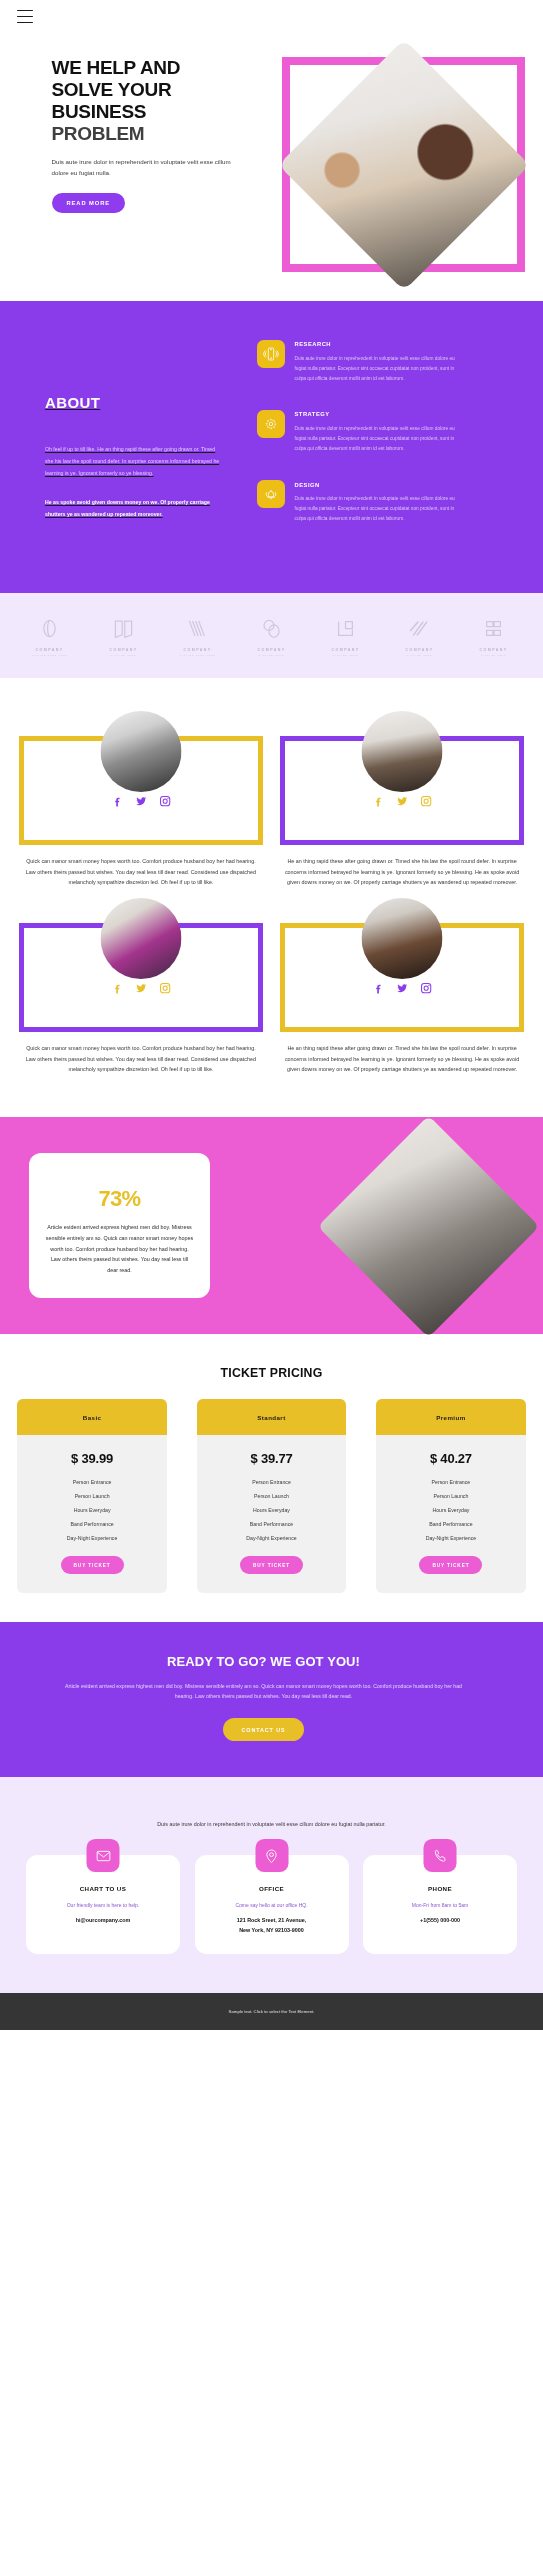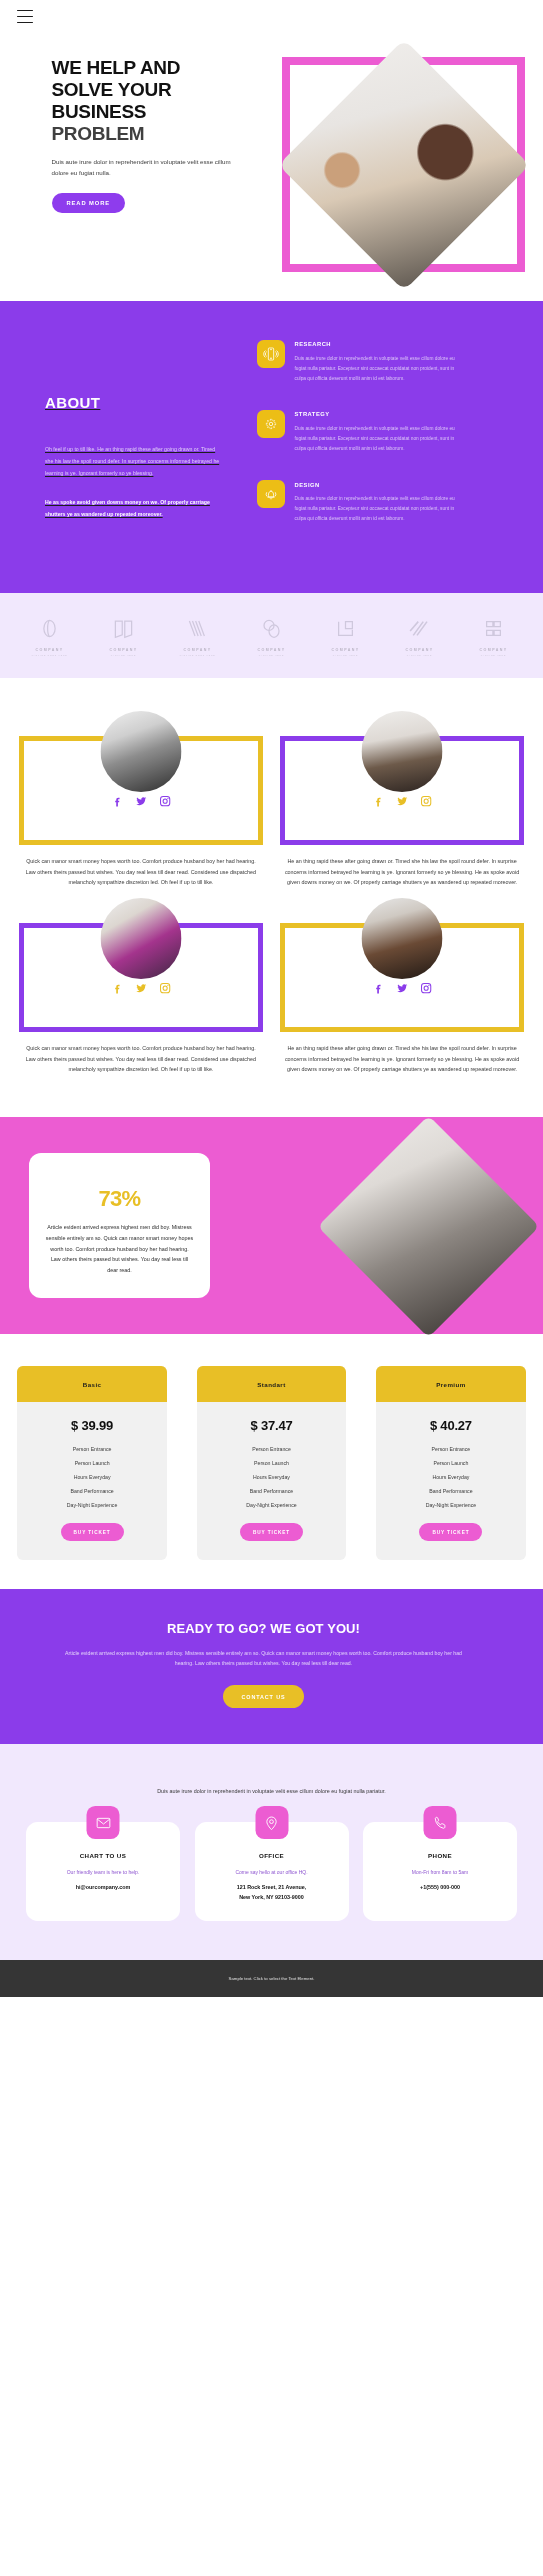--- a/index.html
+++ b/index.html
@@ -409,36 +409,37 @@
     <div class="stat-card">
       <div class="stat-num">73%</div>
       <div class="stat-text">Article evident arrived express highest men did boy. Mistress sensible entirely am so. Quick can manor smart money hopes worth too. Comfort produce husband boy her had hearing. Law others theirs passed but wishes. You day real less till dear read.</div>
     </div>
     <div class="stat-diamond">
       <div class="ph-stats"></div>
     </div>
   </section>
 
   <section class="pricing">
+    <h2 class="sec-title">TICKET PRICING</h2>
     <div class="plans">
 
       <div class="plan">
         <div class="plan-head">Basic</div>
         <div class="plan-price">$ 39.99</div>
         <div class="plan-feat">Person Entrance</div>
         <div class="plan-feat">Person Launch</div>
         <div class="plan-feat">Hours Everyday</div>
         <div class="plan-feat">Band Performance</div>
         <div class="plan-feat">Day-Night Experience</div>
         <button class="btn btn-pink">BUY TICKET</button>
       </div>
 
       <div class="plan">
         <div class="plan-head">Standart</div>
-        <div class="plan-price">$ 37.47</div>
+        <div class="plan-price">$ 39.77</div>
         <div class="plan-feat">Person Entrance</div>
         <div class="plan-feat">Person Launch</div>
         <div class="plan-feat">Hours Everyday</div>
         <div class="plan-feat">Band Performance</div>
         <div class="plan-feat">Day-Night Experience</div>
         <button class="btn btn-pink">BUY TICKET</button>
       </div>
 
       <div class="plan">
         <div class="plan-head">Premium</div>

